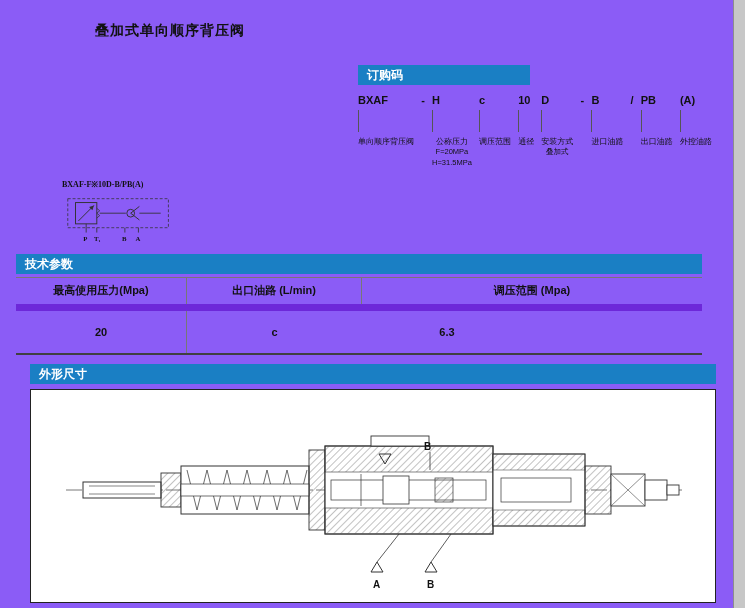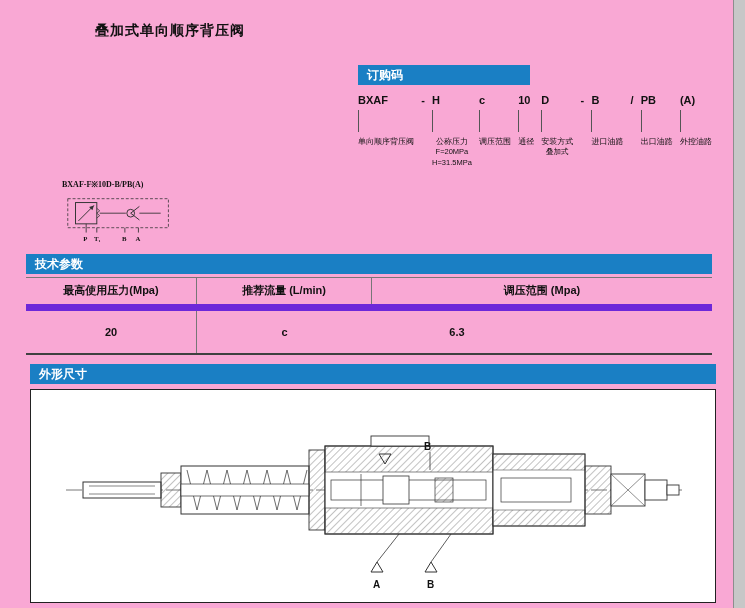--- a/index.html
+++ b/index.html
@@ -4,21 +4,21 @@
 <style>
   * { margin:0; padding:0; box-sizing:border-box; }
   html,body { width:745px; height:608px; }
   body {
     background:#ffffff;
     font-family:"Liberation Sans","DejaVu Sans",sans-serif;
     color:#111;
     position:relative;
     overflow:hidden;
   }
-  #page { position:absolute; inset:0; background:#f9a8d4; }
+  #page { position:absolute; inset:0; background:#8b5cf6; }
 
   .edge-strip {
     position:absolute; top:0; right:0; width:12px; height:100%;
     background:#c7c7c7; border-left:1px solid #8d8d8d;
   }
 
   .title {
     position:absolute; left:95px; top:22px;
     font-size:14px; font-weight:bold; letter-spacing:1px;
   }
@@ -37,21 +37,21 @@
   .oc-sep  { font-size:11px; font-weight:bold; line-height:13px; }
   .oc-tick { width:1px; height:22px; background:#555; margin:3px 0 4px; }
   .oc-label { font-size:8px; line-height:1.4; white-space:nowrap; text-align:center; }
   .oc-sub { font-size:7.5px; }
 
   
   .symbol { position:absolute; left:62px; top:178px; width:122px; }
   .symbol-caption { font-size:8px; font-weight:bold; white-space:nowrap; font-family:"Liberation Serif","DejaVu Serif",serif; }
 
   
-  .tech { position:absolute; left:26px; top:254px; width:686px; }
+  .tech { position:absolute; left:16px; top:254px; width:686px; }
   .table { margin-top:3px; }
   .thead { display:grid; grid-template-columns:171fr 175fr 340fr; border-top:1px solid #777; border-bottom:7px solid #6d28d9; }
   .th { font-size:11px; font-weight:bold; text-align:center; padding:5px 2px 6px; }
   .b-r { border-right:1px solid #777; }
   .tbody { display:grid; grid-template-columns:171fr 175fr 170fr 170fr; border-bottom:2px solid #404040;font-weight:bold; }
   .td { font-size:11px; text-align:center; padding:15px 0; }
 
   
   .outline { position:absolute; left:30px; top:364px; width:686px;border-radius:7px; }
   .draw-box { margin-top:5px; border:1px solid #222; height:214px; background:#fff; overflow:hidden; }
@@ -153,21 +153,21 @@
       <text x="60" y="54" class="port-label">B</text>
       <text x="74" y="54" class="port-label">A</text>
     </svg>
   </div>
 
   <div class="tech">
     <div class="banner">技术参数</div>
     <div class="table">
       <div class="thead">
         <div class="th b-r">最高使用压力(Mpa)</div>
-        <div class="th b-r">推荐流量 (L/min)</div>
+        <div class="th b-r">出口油路 (L/min)</div>
         <div class="th">调压范围 (Mpa)</div>
       </div>
       <div class="tbody">
         <div class="td b-r">20</div>
         <div class="td">c</div>
         <div class="td">6.3</div>
       </div>
     </div>
   </div>
 

